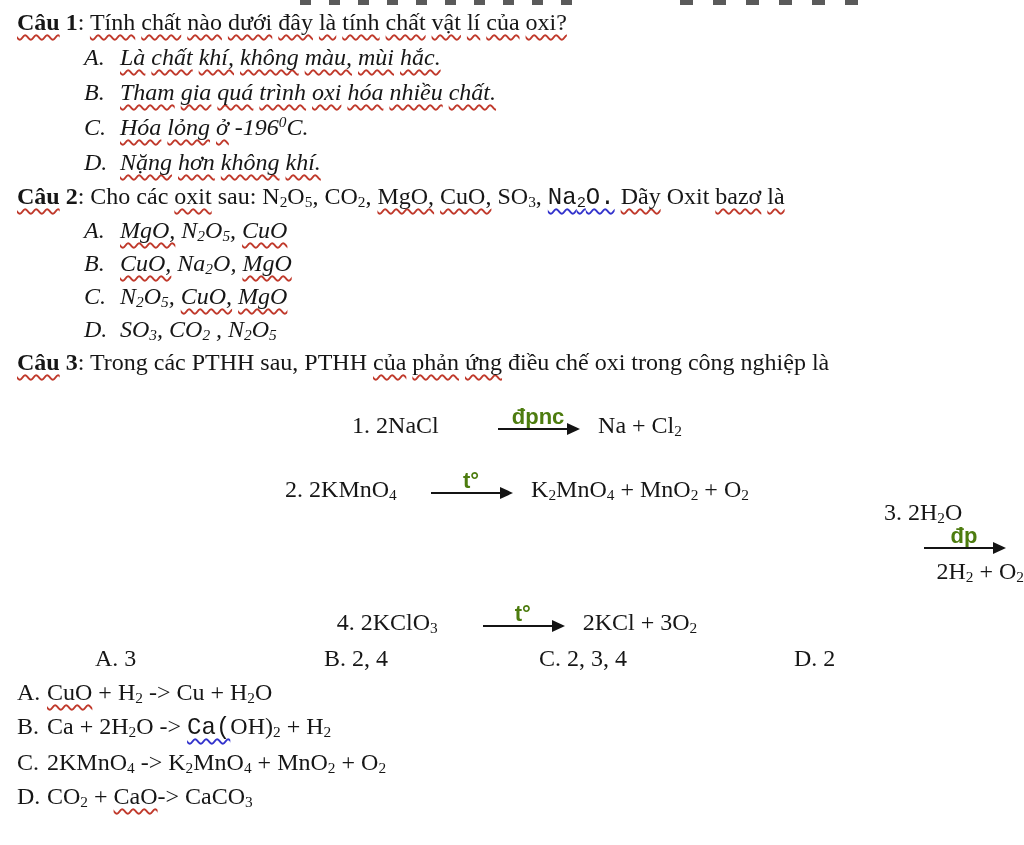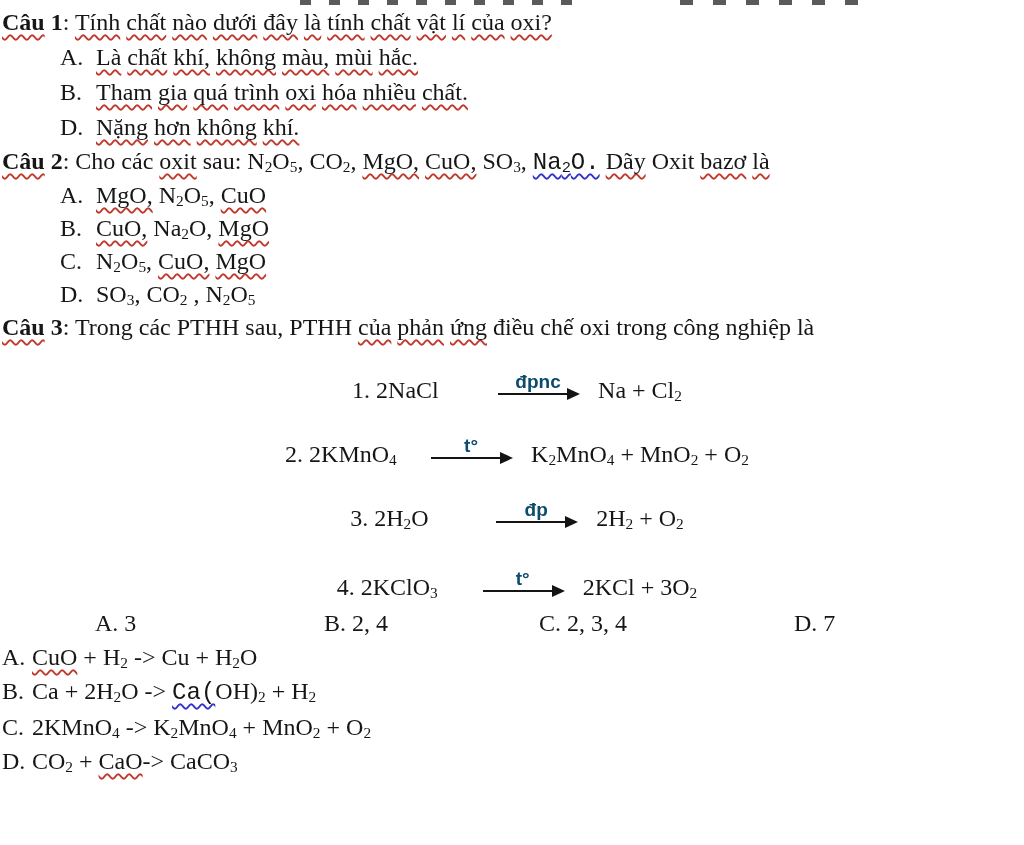--- a/index.html
+++ b/index.html
@@ -15,27 +15,27 @@
     height:5px;margin-left:300px;width:560px;
     background:
       repeating-linear-gradient(90deg,#242424 0 11px,transparent 11px 29px),
       repeating-linear-gradient(90deg,#242424 0 13px,transparent 13px 33px);
     background-size:280px 5px,180px 5px;
     background-position:0 0,380px 0;
     background-repeat:no-repeat;
     opacity:.75;
   }
 
-  .line{white-space:nowrap;padding-left:2px;}
+  .line{white-space:nowrap;padding-left:17px;}
   .lh35{line-height:35px;}
   .lh33{line-height:33px;}
   .lh34{line-height:34px;}
   .b{font-weight:bold;}
 
-  .opt{padding-left:60px;}
+  .opt{padding-left:84px;font-style:italic;}
   .opt .letter{display:inline-block;min-width:36px;}
   .opt2{}
   .opt2 .letter{display:inline-block;min-width:30px;}
 
   
   .sq-r,.sq-b{
     text-decoration-line:underline;
     text-decoration-style:wavy;
     text-decoration-thickness:1.5px;
     text-underline-offset:4px;
@@ -44,25 +44,25 @@
   .sq-r{text-decoration-color:#c0392b;}
   .sq-b{text-decoration-color:#3333cc;font-family:Liberation Mono, monospace;}
 
   sub{font-size:64%;vertical-align:-0.22em;line-height:0;}
   sup{font-size:64%;vertical-align:0.55em;line-height:0;}
 
   
   .eq{display:flex;align-items:flex-end;height:50px;padding-left:10px;justify-content:center;}
   .eq-m1{margin-top:10px;}
   .eq-m2{margin-top:12px;height:52px;}
-  .eq-m3{margin-top:14px;}
+  .eq-m3{margin-top:14px;flex-direction:column;}
   .eq-m4{margin-top:19px;}
   .eq-left{width:140px;}
   .eq-arrow{display:flex;flex-direction:column;align-items:center;width:92px;padding-bottom:9px;margin-right:14px;}
-  .eq-cond{font-family:"Liberation Sans","DejaVu Sans",sans-serif;font-weight:bold;font-size:19px;line-height:20px;margin-bottom:1px;color:#0c4a6e;}
+  .eq-cond{font-family:"Liberation Sans","DejaVu Sans",sans-serif;font-weight:bold;font-size:22px;line-height:20px;margin-bottom:1px;color:#4d7c0f;}
   .arrow-line{position:relative;width:80px;height:2px;background:#141414;}
   .arrow-line::after{
     content:'';position:absolute;right:-2px;top:-5px;width:0;height:0;
     border-left:13px solid #141414;border-top:6px solid transparent;border-bottom:6px solid transparent;
   }
 
   .ans-row{display:flex;margin-top:5px;line-height:34px;padding-left:95px;white-space:nowrap;align-items:flex-end;}
   .ans-0{width:205px;}
   .ans-1{width:215px;margin-left:24px;}
   .ans-2{width:255px;}
@@ -71,20 +71,21 @@
 </style>
 </head>
 <body>
 
 <main id="doc">
   <div class="remnant"></div>
 
 <div class="line lh35"><span class="b"><span class="sq-r">Câu</span></span><span class="b"> 1</span><span>: </span><span><span class="sq-r">Tính</span> <span class="sq-r">chất</span> <span class="sq-r">nào</span> <span class="sq-r">dưới</span> <span class="sq-r">đây</span> <span class="sq-r">là</span> <span class="sq-r">tính</span> <span class="sq-r">chất</span> <span class="sq-r">vật</span> <span class="sq-r">lí</span> <span class="sq-r">của</span> <span class="sq-r">oxi?</span></span></div>
     <div class="line lh35 opt"><span class="letter">A.</span><span><span class="sq-r">Là</span> <span class="sq-r">chất</span> <span class="sq-r">khí,</span> <span class="sq-r">không</span> <span class="sq-r">màu,</span> <span class="sq-r">mùi</span> <span class="sq-r">hắc.</span></span></div>
     <div class="line lh35 opt"><span class="letter">B.</span><span><span class="sq-r">Tham</span> <span class="sq-r">gia</span> <span class="sq-r">quá</span> <span class="sq-r">trình</span> <span class="sq-r">oxi</span> <span class="sq-r">hóa</span> <span class="sq-r">nhiều</span> <span class="sq-r">chất.</span></span></div>
+    <div class="line lh35 opt"><span class="letter">C.</span><span><span class="sq-r">Hóa</span> <span class="sq-r">lỏng</span> <span class="sq-r">ở</span></span><span> -196<sup>0</sup>C.</span></div>
     <div class="line lh35 opt"><span class="letter">D.</span><span><span class="sq-r">Nặng</span> <span class="sq-r">hơn</span> <span class="sq-r">không</span> <span class="sq-r">khí.</span></span></div>
     <div class="line lh33"><span class="b"><span class="sq-r">Câu</span></span><span class="b"> 2</span><span>: Cho các </span><span><span class="sq-r">oxit</span></span><span> sau: N<sub>2</sub>O<sub>5</sub>, CO<sub>2</sub>, </span><span><span class="sq-r">MgO,</span></span><span> </span><span><span class="sq-r">CuO,</span></span><span> SO<sub>3</sub>, </span><span><span class="sq-b">Na<sub>2</sub>O.</span></span><span> </span><span><span class="sq-r">Dãy</span></span><span> Oxit </span><span><span class="sq-r">bazơ</span> <span class="sq-r">là</span></span></div>
     <div class="line lh33 opt"><span class="letter">A.</span><span><span class="sq-r">MgO,</span></span><span> N<sub>2</sub>O<sub>5</sub>, </span><span><span class="sq-r">CuO</span></span></div>
     <div class="line lh33 opt"><span class="letter">B.</span><span><span class="sq-r">CuO,</span></span><span> Na<sub>2</sub>O, </span><span><span class="sq-r">MgO</span></span></div>
     <div class="line lh33 opt"><span class="letter">C.</span><span>N<sub>2</sub>O<sub>5</sub>, </span><span><span class="sq-r">CuO,</span></span><span> </span><span><span class="sq-r">MgO</span></span></div>
     <div class="line lh33 opt"><span class="letter">D.</span><span>SO<sub>3</sub>, CO<sub>2</sub> , N<sub>2</sub>O<sub>5</sub></span></div>
     <div class="line lh33"><span class="b"><span class="sq-r">Câu</span></span><span class="b"> 3</span><span>: Trong các PTHH sau, PTHH </span><span><span class="sq-r">của</span> <span class="sq-r">phản</span> <span class="sq-r">ứng</span></span><span> điều chế oxi trong công nghiệp là</span></div>
     <div class="eq eq-m1">
       <span class="eq-left"><span>1.</span> <span>2NaCl</span></span>
       <span class="eq-arrow">
@@ -114,19 +115,19 @@
       <span class="eq-arrow">
         <span class="eq-cond">t°</span>
         <span class="arrow-line"></span>
       </span>
       <span class="eq-right">2KCl + 3O<sub>2</sub></span>
     </div>
     <div class="ans-row">
       <span class="ans-0">A. 3</span>
       <span class="ans-1">B. 2, 4</span>
       <span class="ans-2">C. 2, 3, 4</span>
-      <span>D. 7</span>
+      <span>D. 2</span>
     </div>
     <div class="line lh34 opt2"><span class="letter">A.</span><span><span class="sq-r">CuO</span></span><span> + H<sub>2</sub> -&gt; Cu + H<sub>2</sub>O</span></div>
     <div class="line lh34 opt2"><span class="letter">B.</span><span>Ca + 2H<sub>2</sub>O -&gt; </span><span><span class="sq-b">Ca(</span></span><span>OH)<sub>2</sub> + H<sub>2</sub></span></div>
     <div class="line lh34 opt2"><span class="letter">C.</span><span>2KMnO<sub>4</sub> -&gt; K<sub>2</sub>MnO<sub>4</sub> + MnO<sub>2</sub> + O<sub>2</sub></span></div>
     <div class="line lh34 opt2"><span class="letter">D.</span><span>CO<sub>2</sub> + </span><span><span class="sq-r">CaO</span></span><span>-&gt; CaCO<sub>3</sub></span></div>
   </main>
 
 </body></html>

